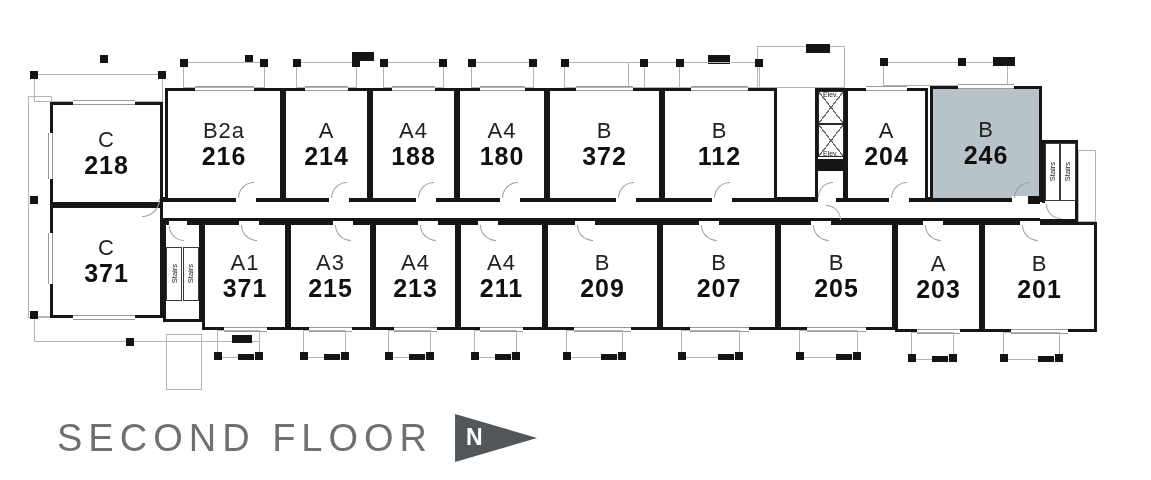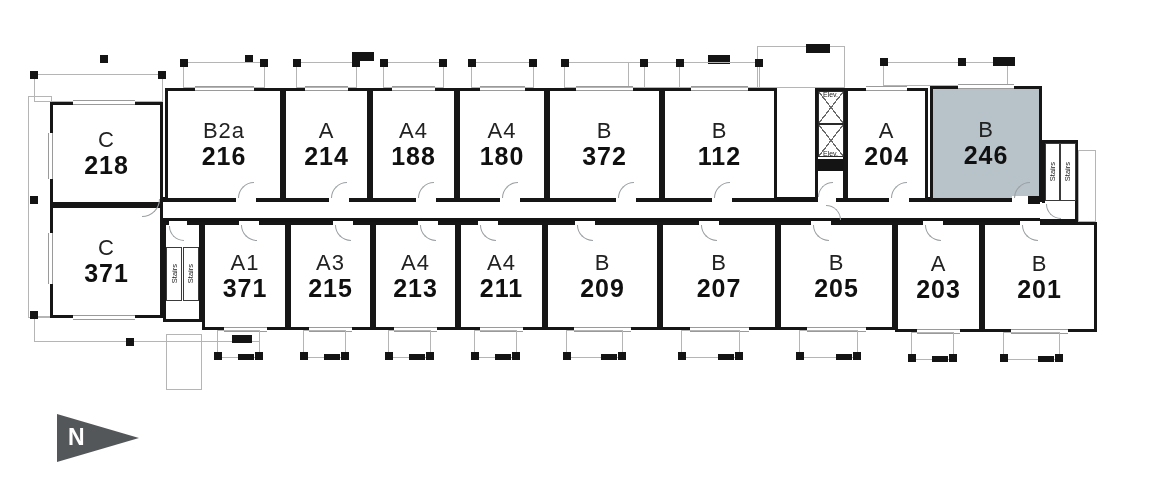--- a/index.html
+++ b/index.html
@@ -282,17 +282,18 @@
       <div class="scell" style="left: 1060px; top: 142.5px; width: 15.5px; height: 58px;">
         <span>Stairs</span>
       </div>
       <div class="gap" style="left: 1040px; top: 203px; width: 5px; height: 16px;"></div>
       <div class="arc qbl" style="left: 1046px; top: 204px; width: 15px; height: 15px;"></div>
       <div class="arc qbr" style="left: 142px; top: 199px; width: 18px; height: 18px;"></div>
       <div class="post" style="left: 1028px; top: 196px; width: 12px; height: 8px;"></div>
       <div class="arc qtr" style="left: 826px; top: 205px; width: 15px; height: 15px;"></div>
     </div>
   <div id="legend">
+    <span id="floor-title">SECOND FLOOR</span>
     <div id="north">
       <span>N</span>
     </div>
   </div>
 </div>
 
 </body></html>

